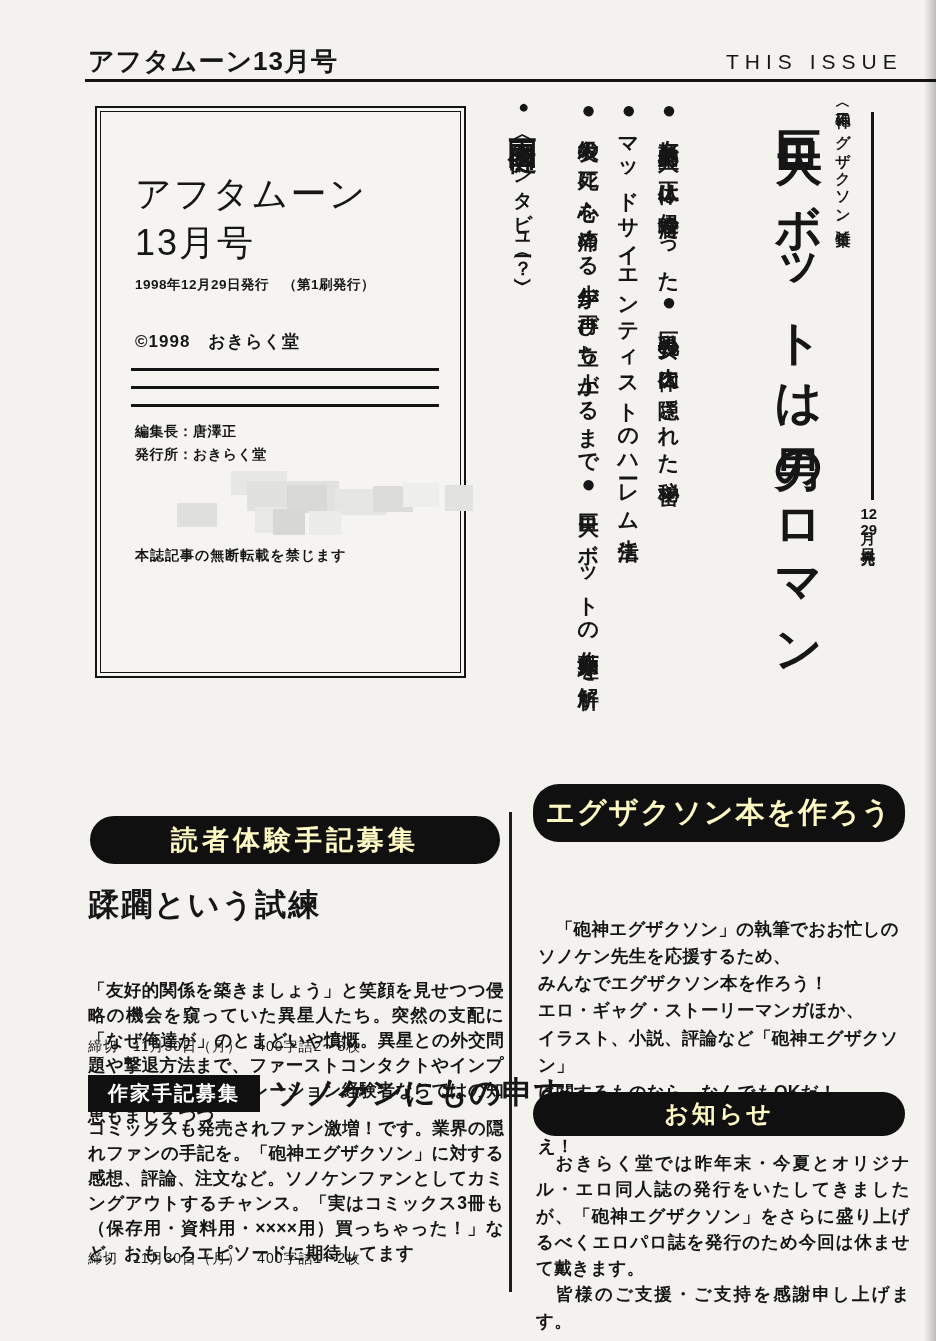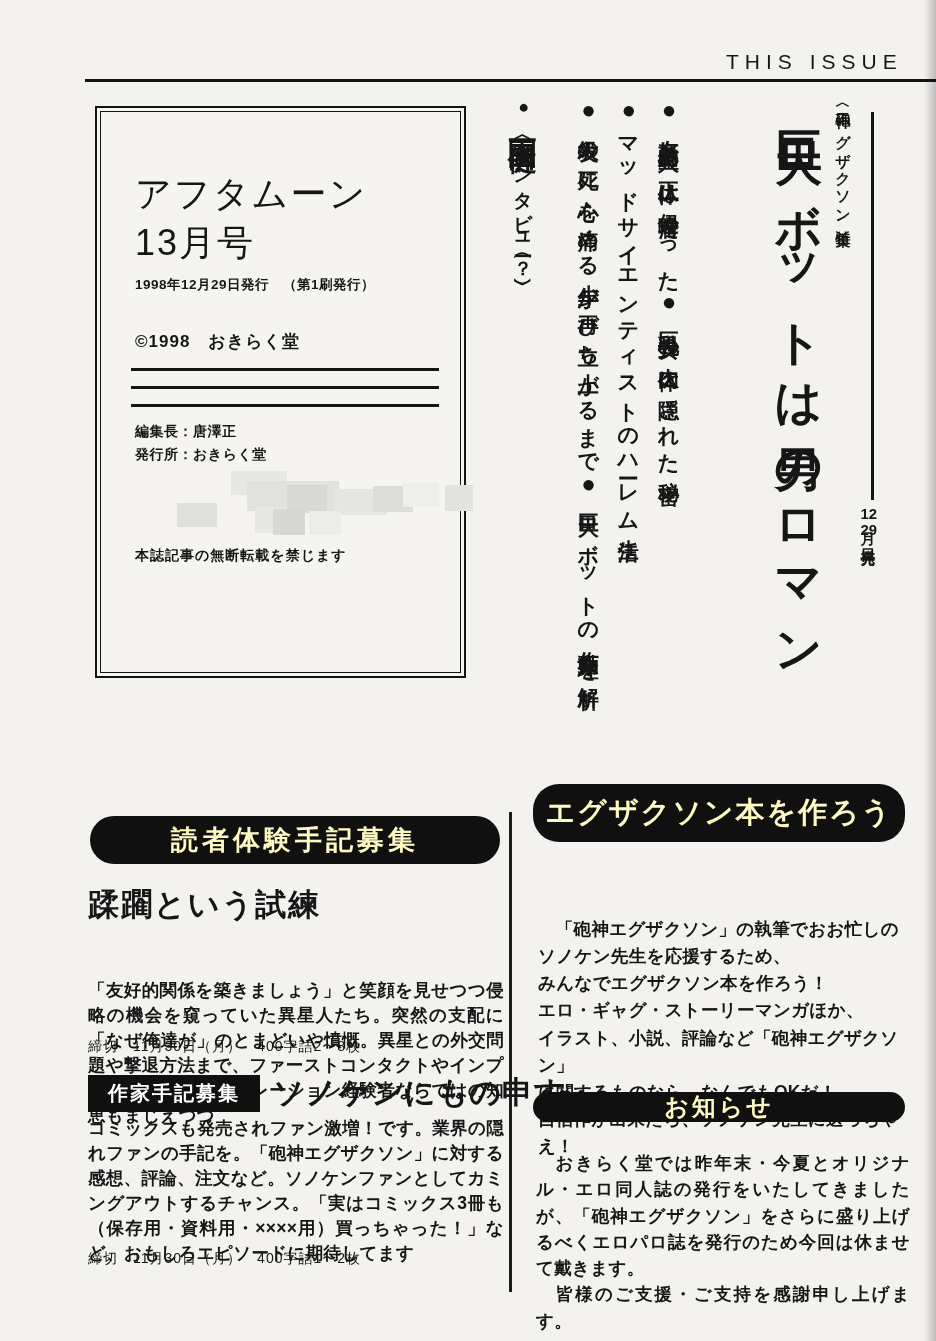--- a/index.html
+++ b/index.html
@@ -41,40 +41,41 @@
   .toc-item{display:inline-block;font-size:21px;font-weight:700;letter-spacing:2.5px;line-height:1.0;margin-left:16px;}
   .dot{font-size:1.15em;letter-spacing:0;}
   .interview{position:absolute;left:503px;top:96px;height:620px;}
   .interview .name{font-size:29px;font-weight:900;letter-spacing:3px;}
   .interview .note{font-size:19px;font-weight:700;letter-spacing:1px;}
   
   .banner{position:absolute;background:#101010;color:#fef9c3;border-radius:26px;
     display:flex;align-items:center;justify-content:center;font-weight:900;}
   .banner-reader{left:90px;top:816px;width:410px;height:48px;font-size:27px;letter-spacing:4px;}
   .banner-book{left:533px;top:784px;width:372px;height:58px;font-size:29px;letter-spacing:2px;}
-  .banner-notice{left:533px;top:1092px;width:372px;height:30px;font-size:24px;letter-spacing:3px;}
+  .banner-notice{left:533px;top:1092px;width:372px;height:44px;font-size:24px;letter-spacing:3px;}
   .sec-heading{position:absolute;left:88px;top:884px;font-size:31px;font-weight:900;letter-spacing:2px;}
   .body-text{font-size:17.5px;font-weight:700;line-height:1.43;text-align:justify;letter-spacing:0.3px;}
   .body1{position:absolute;left:88px;top:930px;width:416px;margin-top:48px;}
   .deadline{position:absolute;font-size:14px;font-weight:400;letter-spacing:1px;}
   .deadline1{left:88px;top:1038px;}
   .sec2-head{position:absolute;left:88px;top:1072px;display:flex;align-items:center;gap:13px;}
   .label-box{background:#101010;color:#ffffff;font-size:20px;font-weight:800;letter-spacing:2px;padding:5px 20px;}
   .sec2-title{font-size:31px;font-weight:900;letter-spacing:1px;}
   .body2{position:absolute;left:88px;top:1116px;width:416px;}
   .deadline2{left:88px;top:1250px;}
   .divider{position:absolute;left:509px;top:812px;width:2.5px;height:480px;background:#1c1c1c;}
   .body3{position:absolute;left:538px;top:916px;width:370px;line-height:1.55;text-align:left;}
   .body4{position:absolute;left:536px;top:1150px;width:374px;line-height:1.5;text-align:justify;}
 </style>
 </head>
 <body>
 
 <div class="page">
 
+  <div class="hdr-title">アフタムーン13月号</div>
   <div class="hdr-issue">THIS ISSUE</div>
   <div class="hdr-rule"></div>
 
   <div class="colophon">
     <div class="colophon-inner">
       <div class="mag-title">アフタムーン　13月号</div>
       <div class="mag-date">1998年12月29日発行　（第1刷発行）</div>
       <div class="mag-copy">©1998　おきらく堂</div>
       <div class="rule"></div>
       <div class="rule"></div>

